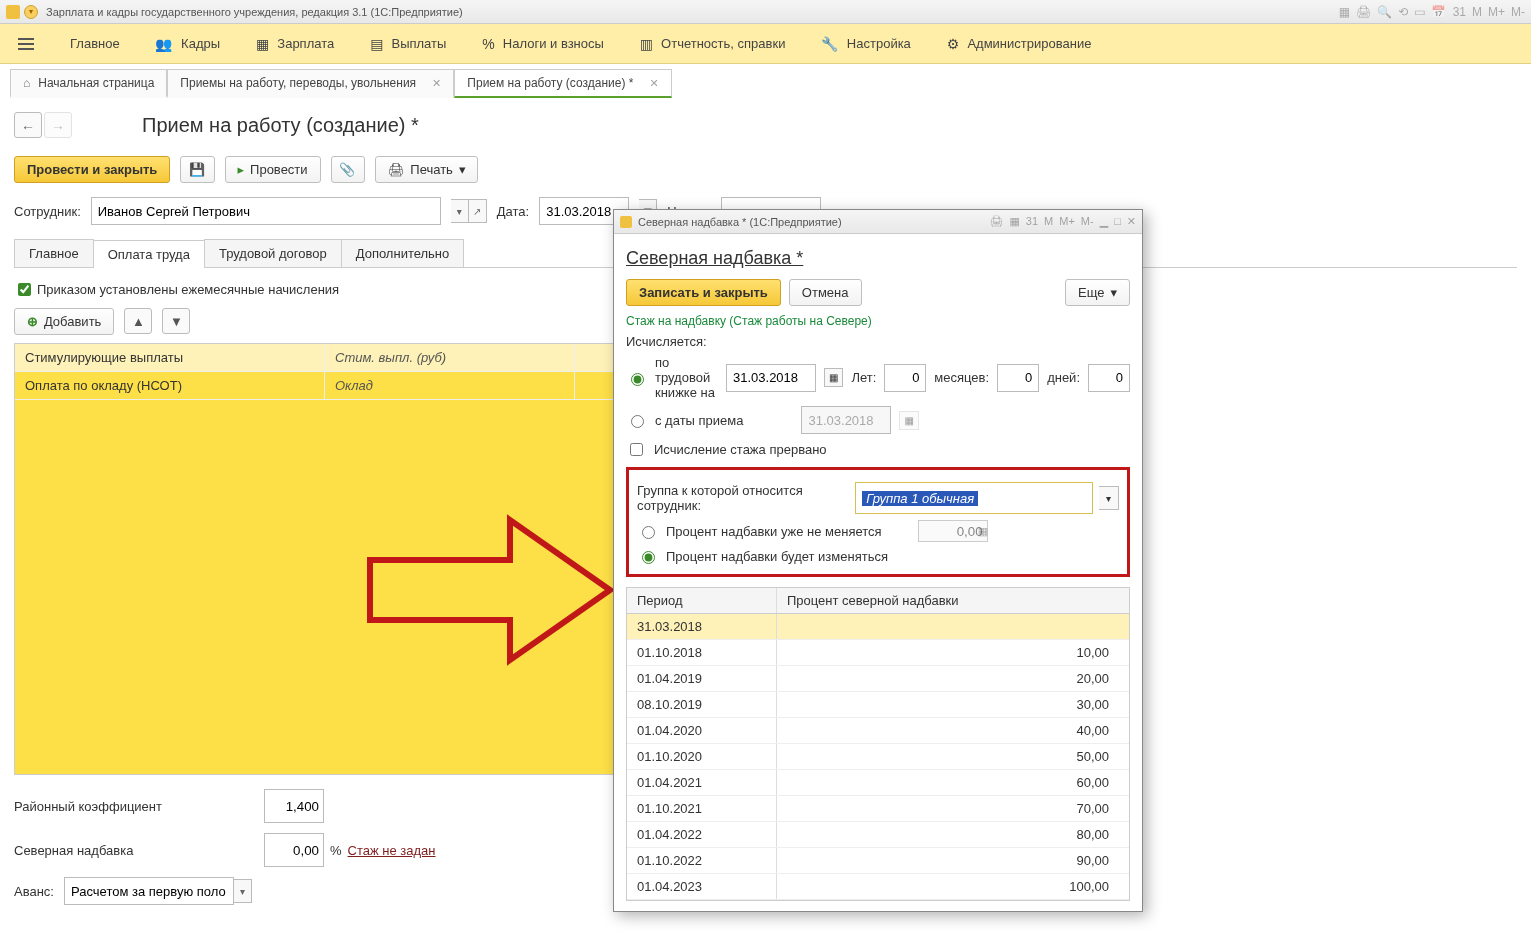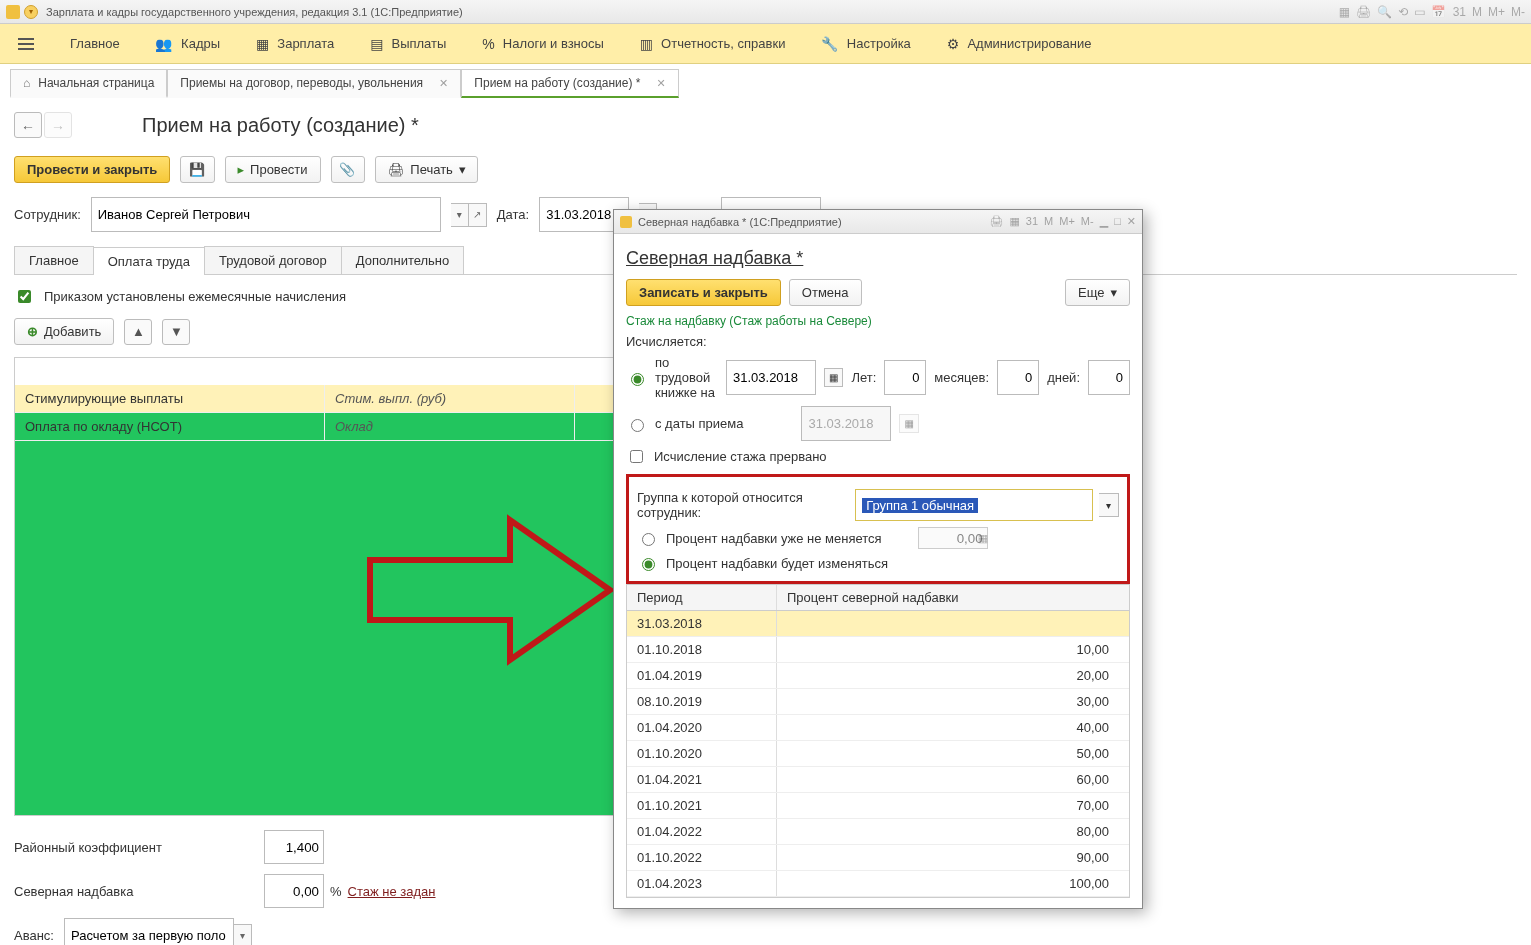--- a/index.html
+++ b/index.html
@@ -19,69 +19,69 @@
 .page { padding:14px 14px 0 14px; }
 .nav-arrows { display:inline-flex; gap:2px;}
 .nav-arrows button { width:28px; height:26px; border:1px solid #bbb; background:#fafafa; border-radius:3px; font-size:14px; color:#666;}
 .page-title { display:inline-block; font-size:20px; font-weight:400; margin-left:70px; vertical-align:middle;}
 .toolbar { margin-top:18px; display:flex; align-items:center; gap:10px;}
 .btn { border:1px solid #bfbfbf; background:linear-gradient(#fff,#f2f2f2); padding:5px 12px; border-radius:3px; font-size:13px; color:#333; display:inline-flex; align-items:center; gap:6px; cursor:pointer;}
 .btn.yellow { background:linear-gradient(#ffe070,#f6c838); border-color:#d0a020; font-weight:bold; color:#333;}
 .btn.icon-only { padding:5px 8px;}
 .form-row { margin-top:14px; display:flex; align-items:center; gap:10px; font-size:13px;}
 .form-row label { color:#333;}
-.input { border:1px solid #bbb; padding:3px 6px; background:#fff; font-size:13px; height:35px;}
+.input { border:1px solid #bbb; padding:3px 6px; background:#fff; font-size:13px; height:28px;}
 .input.wide { width:350px;}
 .input.date { width:90px;}
 .input.num { width:42px; text-align:right;}
 .combo-btns { display:inline-flex;}
 .combo-btns span { width:18px; height:24px; border:1px solid #bbb; border-left:none; display:flex; align-items:center; justify-content:center; font-size:10px; color:#666; background:#f8f8f8; cursor:pointer;}
 .subtabs { margin-top:14px; display:flex; border-bottom:1px solid #ccc;}
 .subtab { padding:6px 14px; border:1px solid #ccc; border-bottom:none; background:#f5f5f5; margin-right:-1px; cursor:pointer; font-size:13px;}
 .subtab.active { background:#fff; position:relative; top:1px;}
-.check-row { margin:12px 0 8px 0; display:flex; align-items:center; gap:10px;}
+.check-row { margin:12px 0 8px 0; display:flex; align-items:center; gap:3px;}
 .check-row input { accent-color:#3a8a2a;}
 .table-toolbar { display:flex; align-items:center; gap:10px;}
 .small-btn { width:28px; height:26px; border:1px solid #bbb; background:#fafafa; border-radius:3px; display:flex; align-items:center; justify-content:center; font-size:13px; color:#555; cursor:pointer;}
 .fot-label { margin-left:auto; padding-right:8px;}
 .fot-input { width:110px; text-align:right;}
 .grid { border:1px solid #ccc; margin-top:8px; width:1120px; position:relative;}
 .grid-head { display:flex; background:#f5f5f5; border-bottom:1px solid #ccc;}
 .grid-head div { padding:6px 10px; border-right:1px solid #ddd; font-size:13px;}
 .gh-c1 { width:310px;} .gh-c2 { width:250px;}
 .grid-row { display:flex; border-bottom:1px solid #eee;}
 .grid-row div { padding:6px 10px; border-right:1px solid #eee; font-size:13px;}
 .grid-row.sel { background:#fff2b8;}
 .grid-row .ital { font-style:italic; color:#555;}
-.grid-body { height:430px; background:#22c55e;margin-top:27px;}
+.grid-body { height:430px; background:#fde047;}
 .bottom-fields { margin-top:14px; font-size:13px;}
 .bottom-fields .bf-row { display:flex; align-items:center; margin-bottom:10px;}
 .bottom-fields .bf-label { width:250px;}
 .bottom-fields .sm-input { width:60px; text-align:right; border:1px solid #bbb; height:34px; padding:2px 4px;}
 .link { color:#7f1d1d; text-decoration:underline; cursor:pointer;}
 
 .modal { position:absolute; left:613px; top:209px; width:530px; background:#fff; border:1px solid #888; box-shadow:4px 4px 14px rgba(0,0,0,.3); z-index:10;}
 .modal-title { background:linear-gradient(#f5f5f5,#e8e8e8); height:24px; display:flex; align-items:center; padding:0 6px; font-size:11px; color:#555; border-bottom:1px solid #ccc;}
 .modal-title .mt-ic { width:12px; height:12px; background:#f0c040; border-radius:2px; margin-right:6px;}
 .modal-title .mt-icons { margin-left:auto; display:flex; gap:6px; opacity:.5; font-size:11px;}
 .modal-body { padding:10px 12px;}
 .modal-h { font-size:18px; font-weight:400; margin:4px 0 10px;text-decoration:underline;}
 .modal-tb { display:flex; align-items:center; gap:8px;}
 .modal-tb .esche { margin-left:auto;}
 .green-link { color:#1a8a3a; font-size:12px; margin-top:8px; display:block;}
 .sm-label { font-size:13px; margin-top:6px;}
 .radio-row { display:flex; align-items:center; gap:8px; margin-top:6px; font-size:13px;}
 .radio-row input[type=radio] { accent-color:#3a8a2a;}
 .red-box { border:3px solid #c01818; padding:6px 8px 10px; margin-top:8px;}
 .field-row { display:flex; align-items:center; gap:6px; margin-top:6px; font-size:13px;}
-.sel-input { border:1px solid #d8c050; background:#fff; height:32px; padding:2px 6px; width:260px; display:inline-flex; align-items:center;}
+.sel-input { border:1px solid #d8c050; background:#fff; height:32px; padding:2px 6px; width:260px; display:inline-flex; align-items:center;font-style:italic;}
 .sel-input span.selected { background:#2a58b8; color:#fff; padding:0 4px;}
 .sel-drop { width:22px; height:24px; border:1px solid #bbb; border-left:none; display:flex; align-items:center; justify-content:center; font-size:10px; background:#f8f8f8;}
 .pct-input { width:70px; text-align:right; border:1px solid #ccc; height:22px; padding:2px 4px; background:#fafafa; color:#888;}
-.mgrid { border:1px solid #ccc; }
+.mgrid { border:1px solid #ccc; margin-top:10px;}
 .mgrid-head { display:flex; background:#f5f5f5; border-bottom:1px solid #ccc;}
 .mgrid-head div { padding:5px 10px; font-size:13px;}
 .mg-c1 { width:150px; border-right:1px solid #ddd;} .mg-c2 { flex:1;}
 .mgrid-row { display:flex; border-bottom:1px solid #eee;}
 .mgrid-row div { padding:5px 10px; font-size:13px;}
 .mgrid-row .v2 { flex:1; text-align:right; padding-right:20px;}
 .mgrid-row.sel { background:#fff2b8;}
 
 .arrow-annot { position:absolute; left:350px; top:500px; z-index:5; pointer-events:none;}
 </style>
@@ -146,21 +146,21 @@
       <span>Администрирование</span>
     </div>
 </div>
 
 <div class="tabs-row">
   <div class="tab-nav">
       <span class="home-ic">⌂</span>
       <span>Начальная страница</span>
     </div>
   <div class="tab-nav">
-      <span>Приемы на договор, переводы, увольнения</span>
+      <span>Приемы на работу, переводы, увольнения</span>
       <span class="x">✕</span>
     </div>
   <div class="tab-nav active">
       <span>Прием на работу (создание) *</span>
       <span class="x">✕</span>
     </div>
 </div>
 
 <div class="page">
   <div style="display:flex;align-items:center;">

